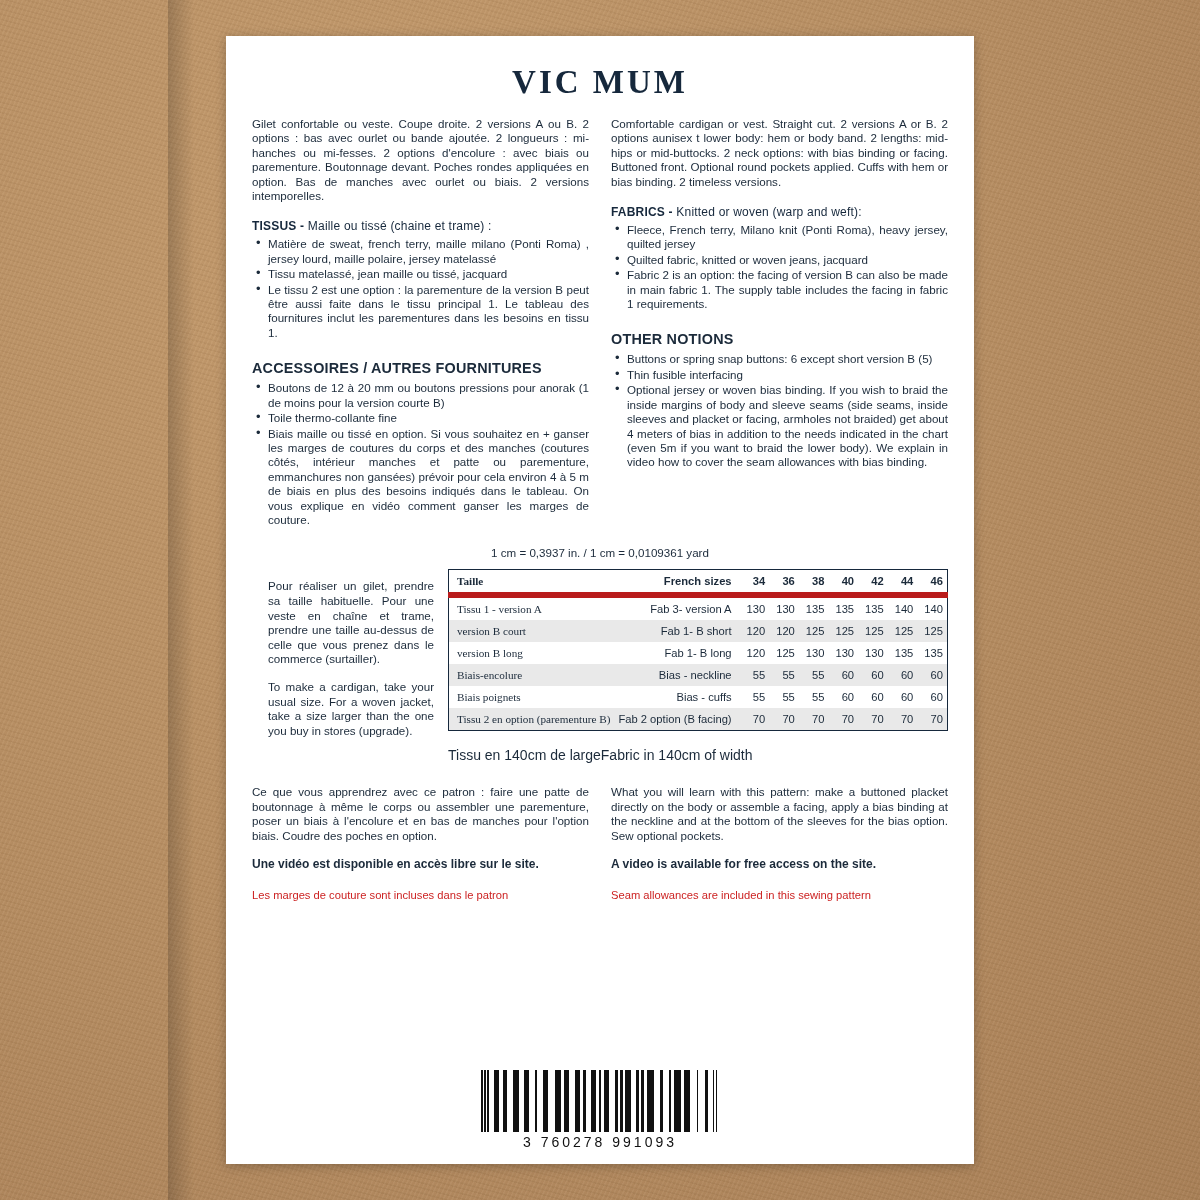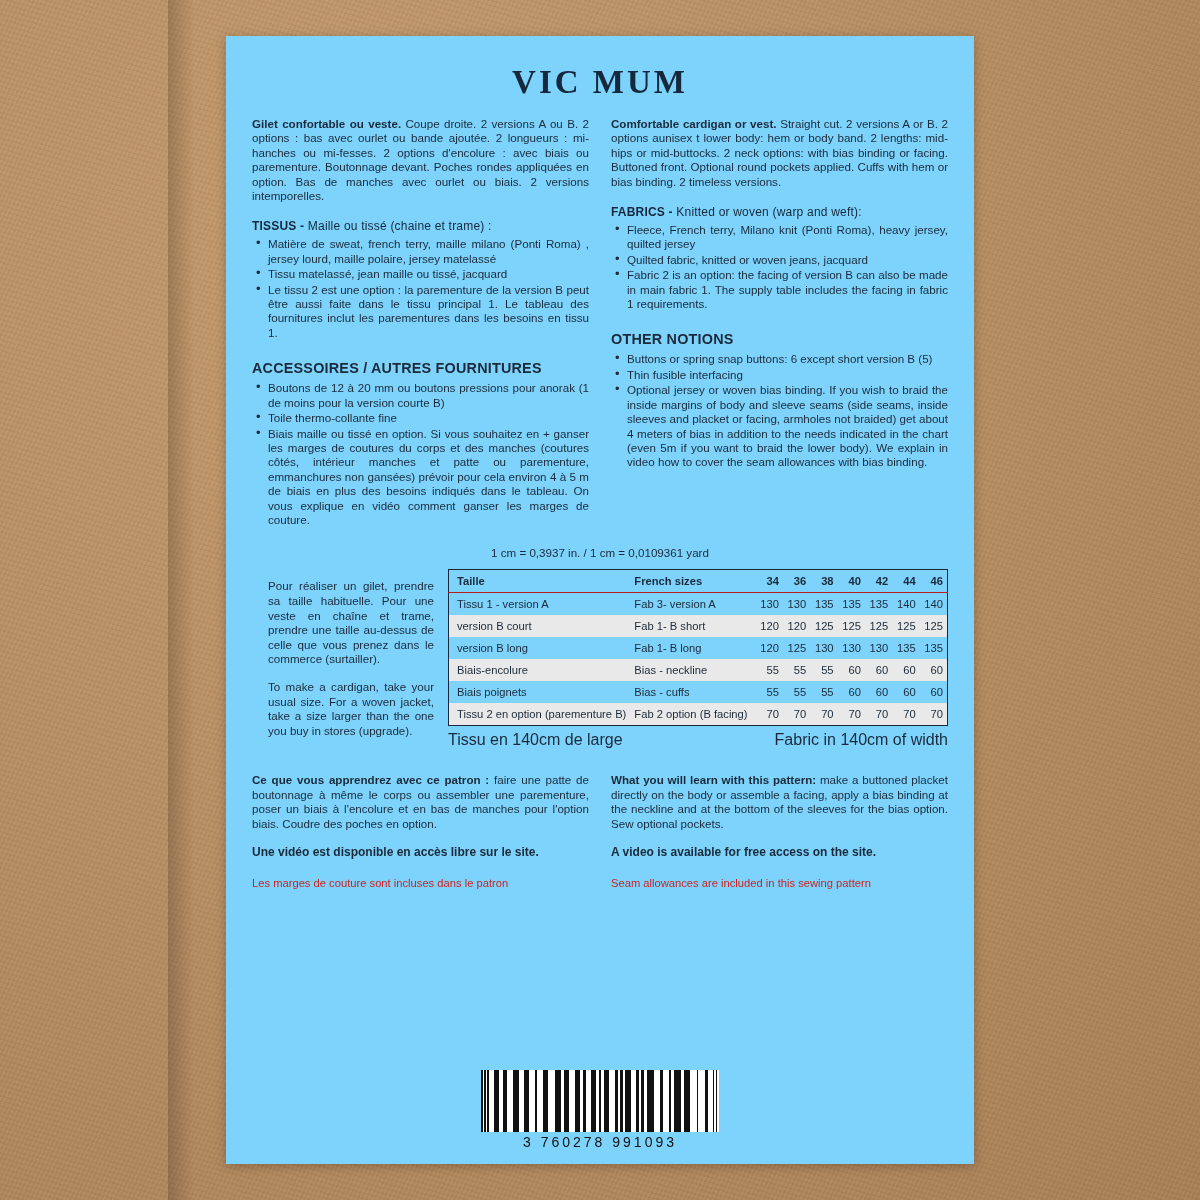--- a/index.html
+++ b/index.html
@@ -19,21 +19,21 @@
       radial-gradient(ellipse at 30% 20%, #c49a6b 0%, #b98f62 45%, #a87f55 100%);
   }
   .kraft-shadow{
     position:absolute;left:168px;top:0;width:26px;height:1200px;
     background:linear-gradient(90deg, rgba(0,0,0,0.18), rgba(0,0,0,0));
   }
   .page{
     position:absolute;
     left:226px;top:36px;
     width:748px;height:1128px;
-    background:#7dd3fc;
+    background:#ffffff;
     box-shadow:0 2px 10px rgba(0,0,0,0.25);
     color:#1b2a3a;
     box-sizing:border-box;
     padding:18px 26px 17px 26px;
   }
   .title{
     text-align:center;
     font-family:"Liberation Serif", serif;
     font-size:33px;
     letter-spacing:3px;
@@ -43,21 +43,21 @@
   }
   .cols{display:flex;gap:22px;}
   .col{width:50%;}
   p.intro{
     margin:0;
     font-size:11.6px;
     line-height:14.4px;
     text-align:justify;
     color:#1b2a3a;
   }
-  .b{font-weight:700;}
+  .b{font-weight:400;}
   h3.sec{
     font-size:12px;
     font-weight:700;
     margin:16px 0 4px 0;
     color:#16283c;
     letter-spacing:0.2px;
   }
   h3.sec span.norm{font-weight:400;}
   h3.big{
     font-size:14.4px;
@@ -105,28 +105,28 @@
   }
   table, table td{border:0;}
   .sizetable{
     border:1.4px solid #16283c;
   }
   .sizetable td{
     padding:5px 4px;
     vertical-align:middle;
   }
   .sizetable tr.shade td{background:#e9e9e9;}
-  .lbl-l{text-align:left;padding-left:8px !important;white-space:nowrap;}
-  .lbl-r{padding-right:8px !important;white-space:nowrap;}
+  .lbl-l{text-align:left;padding-left:8px !important;white-space:nowrap;font-family:Liberation Serif, serif;}
+  .lbl-r{text-align:right;padding-right:8px !important;white-space:nowrap;}
   .num{text-align:right;width:34px;}
   .hdr td{font-weight:700;}
-  .rowline td{border-top:1px solid #b91c1c;}
+  .rowline td{border-top:6px solid #b91c1c;}
   .capt{
-    display:flex;justify-content:space-between;
-    font-size:16px;margin-top:5px;
+    display:flex;
+    font-size:14px;margin-top:16px;
   }
   .learn{
     font-size:11.6px;line-height:14.4px;text-align:justify;margin:0;
   }
   .videoline{
     font-size:12px;font-weight:700;margin:14px 0 0 0;
   }
   .seam{
     color:#cc2222;font-size:11.2px;margin:18px 0 0 0;
   }

